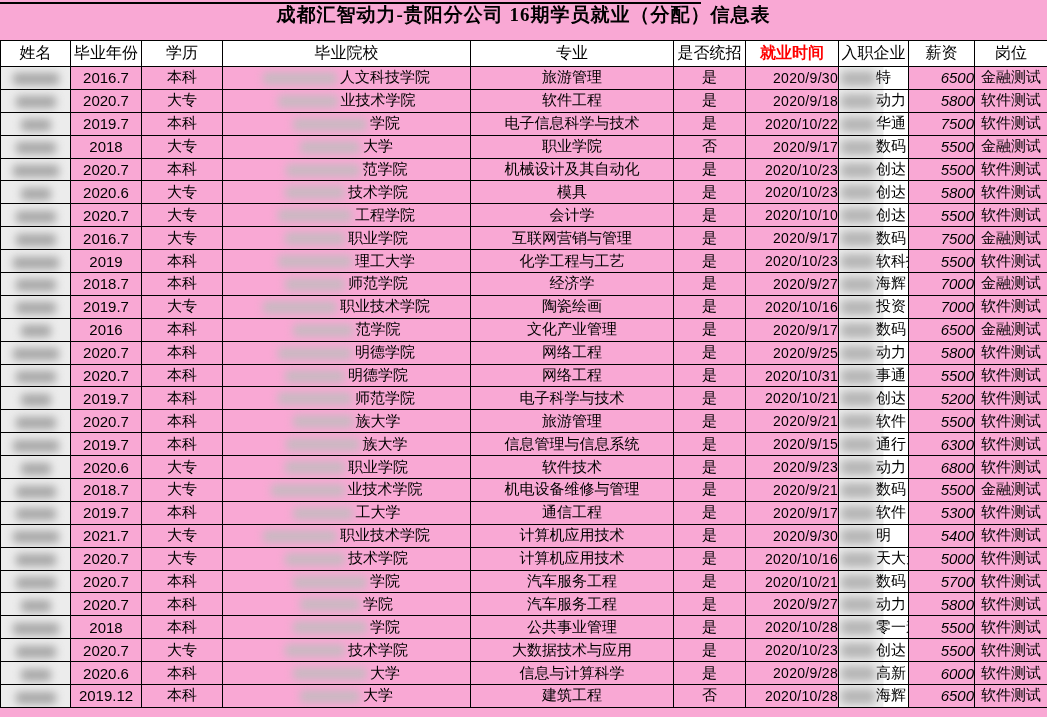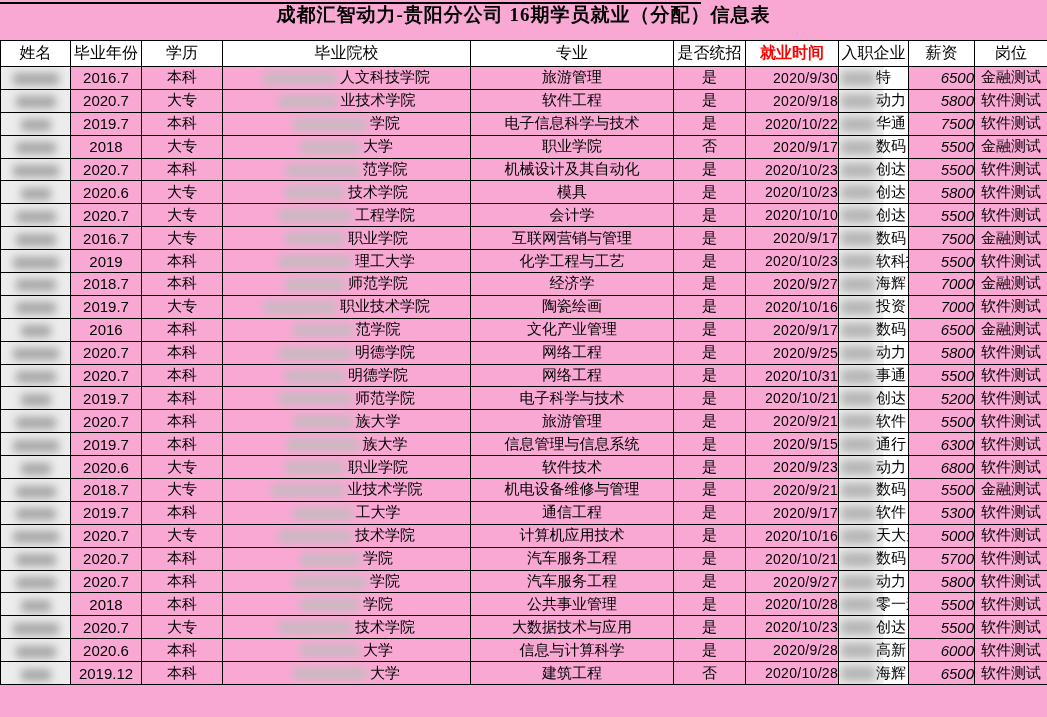--- a/index.html
+++ b/index.html
@@ -295,20 +295,32 @@
           <td class="c-school"><span class="blur school-blur"></span><span>工大学</span></td>
           <td class="c-major">通信工程</td>
           <td class="c-unified">是</td>
           <td class="c-date">2020/9/17</td>
           <td class="c-company"><span class="blur company-blur"></span><span>软件</span></td>
           <td class="c-salary">5300</td>
           <td class="c-position">软件测试</td>
         </tr>
         <tr>
           <td class="c-name"><span class="blur name-blur"></span></td>
+          <td class="c-year">2021.7</td>
+          <td class="c-degree">大专</td>
+          <td class="c-school"><span class="blur school-blur"></span><span>职业技术学院</span></td>
+          <td class="c-major">计算机应用技术</td>
+          <td class="c-unified">是</td>
+          <td class="c-date">2020/9/30</td>
+          <td class="c-company"><span class="blur company-blur"></span><span>明</span></td>
+          <td class="c-salary">5400</td>
+          <td class="c-position">软件测试</td>
+        </tr>
+        <tr>
+          <td class="c-name"><span class="blur name-blur"></span></td>
           <td class="c-year">2020.7</td>
           <td class="c-degree">大专</td>
           <td class="c-school"><span class="blur school-blur"></span><span>技术学院</span></td>
           <td class="c-major">计算机应用技术</td>
           <td class="c-unified">是</td>
           <td class="c-date">2020/10/16</td>
           <td class="c-company"><span class="blur company-blur"></span><span>天大天</span></td>
           <td class="c-salary">5000</td>
           <td class="c-position">软件测试</td>
         </tr>

